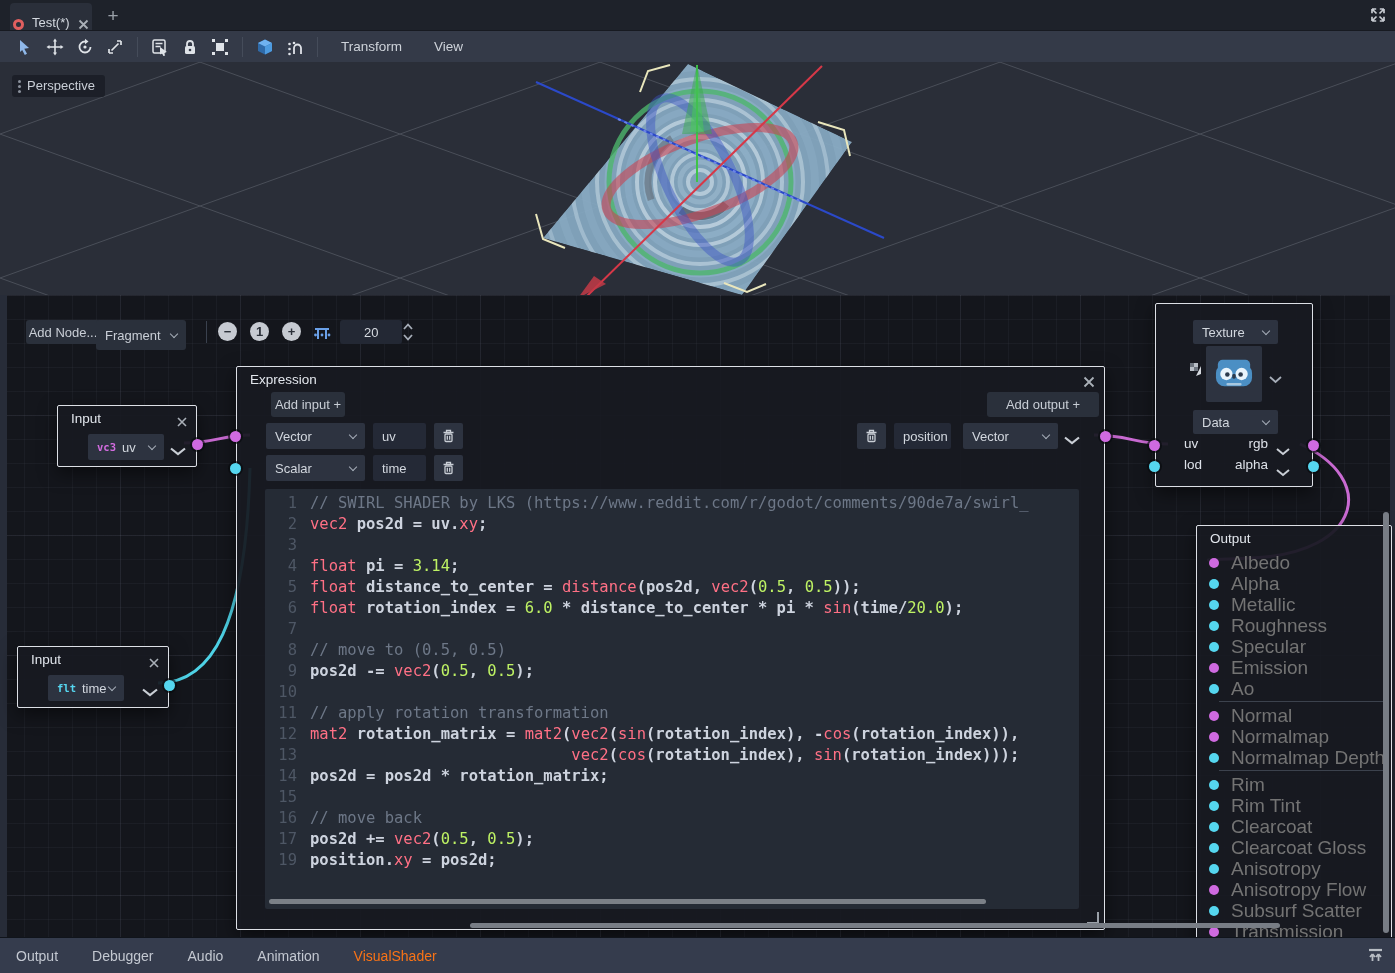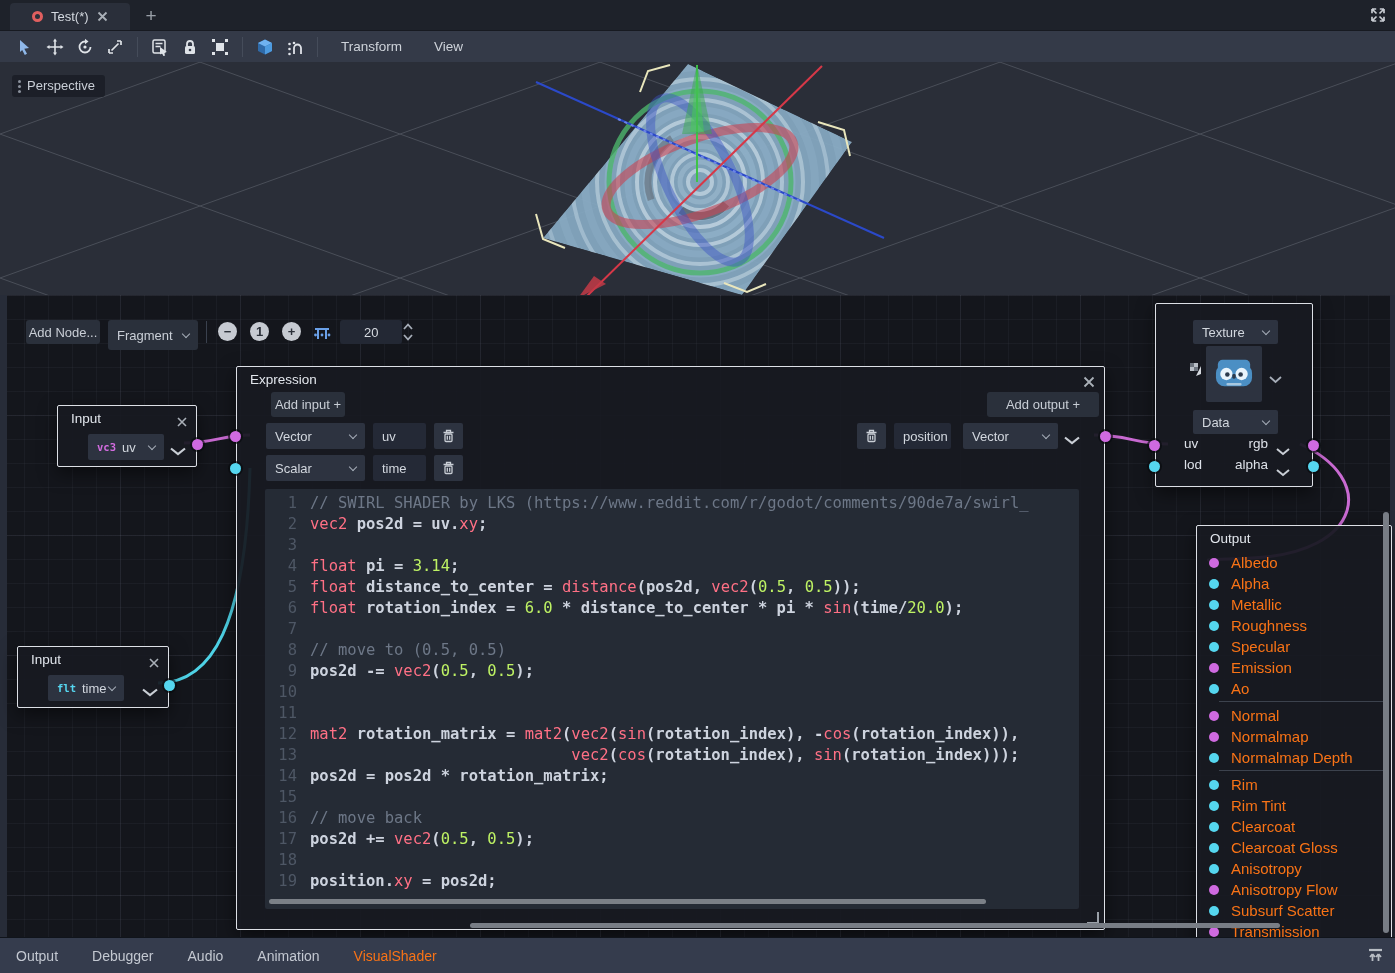--- a/index.html
+++ b/index.html
@@ -1,21 +1,21 @@
 <!DOCTYPE html>
 <html><head>
 <meta charset="utf-8">
 <style>
   * { box-sizing: border-box; }
   body { margin:0; background:#13161c; font-family:"Liberation Sans",sans-serif; }
   .window { position:relative; width:1395px; height:973px; overflow:hidden; background:#262b37; }
 
   
   .tabbar { height:30px; background:#1e222a; display:flex; align-items:flex-end; padding-left:10px; position:relative; }
-  .tab { height:27px; background:#2a2f3a; border-radius:4px 4px 0 0; display:flex; align-items:center; gap:8px; padding:0 22px; }
+  .tab { height:27px; background:#2a2f3a; border-radius:4px 4px 0 0; display:flex; align-items:flex-end; gap:8px; padding:0 3px; }
   .tab-label { color:#d4d9e0; font-size:13px; }
   .scene-icon { width:11px; height:11px; border:3px solid #e05f5f; border-radius:50%; }
   .xbtn svg { display:block; }
   .newtab { color:#9aa0a8; font-size:19px; margin-left:16px; padding-bottom:3px; }
   .expand-btn { position:absolute; right:9px; top:7px; }
 
   
   .toolbar { height:32px; background:#343a48; display:flex; align-items:center; padding-left:10px; border-top:1px solid #171a21; }
   .tbtn { width:30px; height:26px; display:flex; align-items:center; justify-content:center; }
   .tsep { width:1px; height:20px; background:#454c5a; margin:0 7px; }
@@ -70,21 +70,21 @@
           font-family:"DejaVu Sans Mono",monospace; font-size:15.5px; line-height:21px; padding-top:4px; }
   .cl { display:flex; white-space:pre; }
   .ln { width:32px; text-align:right; margin-right:13px; color:#4e5765; flex:none; }
   .tok-k { color:#ff7085; } .tok-n { color:#bef264; } .tok-c { color:#6d7787; } .tok-p { color:#cdd3de;font-weight:bold; }
   .hscroll { position:absolute; height:5px; background:#7b8087; border-radius:3px; }
   .grip { position:absolute; right:5px; bottom:5px; width:12px; height:12px;
           border-right:2.5px solid #9aa0a8; border-bottom:2.5px solid #9aa0a8; }
 
   
   .orows { position:absolute; left:0; right:0; top:26px; }
-  .orow { height:21px; display:flex; align-items:center; gap:12px; padding-left:12px; color:#f97316; font-size:15px; }
+  .orow { height:21px; display:flex; align-items:center; gap:12px; padding-left:12px; color:#737373; font-size:19px; }
   .oport { width:10px; height:10px; border-radius:50%; flex:none; }
   .oport.v { background:#cf6ae0; } .oport.s { background:#55d6ef; }
   .odiv { height:1px; background:#3c424d; margin:2px 4px 3px 22px; }
 
   
   .gscroll-v { position:absolute; right:6px; top:217px; width:6px; height:421px; background:#787d85; border-radius:3px; z-index:4; }
   .gscroll-h { position:absolute; left:470px; top:628px; width:810px; height:5px; background:#787d85; border-radius:3px; z-index:4; }
 
   
   .bottombar { height:36px; background:#353c4d; display:flex; align-items:center; padding-left:16px; position:relative; border-top:1px solid #10141b; }
@@ -259,21 +259,21 @@
     <svg class="wires" width="1395" height="642">
       <path d="M184,148 C215,148 222,140 250,140" stroke="#c96ad2" stroke-width="3" fill="none"></path>
       <path d="M158,388 C212,388 246,330 250,173" stroke="#4ed2e6" stroke-width="3" fill="none"></path>
       <path d="M1094,140 C1128,140 1136,149 1168,149" stroke="#c96ad2" stroke-width="3" fill="none"></path>
       <path d="M1300,149 C1378,184 1362,258 1252,263 C1222,264.4 1205,264.8 1209,265" stroke="#c96ad2" stroke-width="3" fill="none"></path>
     </svg>
 
     <div class="sbtn" style="left:26px;top:25px;width:74px;height:24px">
       <span>Add Node...</span>
     </div>
-    <div class="sbtn" style="left:108px;top:25px;width:90px;height:16px;padding:15px 9px">
+    <div class="sbtn" style="left:96px;top:25px;width:90px;height:16px;padding:15px 9px">
       <span>Fragment</span>
       <span class="chev"></span>
     </div>
     <div class="gsep" style="left:206px;top:26px"></div>
     <div class="cbtn" style="left:218px;top:27px">−</div>
     <div class="cbtn" style="left:250px;top:27px">
       <span>1</span>
     </div>
     <div class="cbtn" style="left:282px;top:27px">+</div>
     <span style="position:absolute;left:313px;top:27px;z-index:3">
@@ -409,28 +409,27 @@
             <div class="cl"><span class="ln">1</span><span class="tok-c">// SWIRL SHADER by LKS (https://www.reddit.com/r/godot/comments/90de7a/swirl_</span></div>
             <div class="cl"><span class="ln">2</span><span class="tok-k">vec2</span><span class="tok-p"> pos2d = uv.</span><span class="tok-k">xy</span><span class="tok-p">;</span></div>
             <div class="cl"><span class="ln">3</span></div>
             <div class="cl"><span class="ln">4</span><span class="tok-k">float</span><span class="tok-p"> pi = </span><span class="tok-n">3.14</span><span class="tok-p">;</span></div>
             <div class="cl"><span class="ln">5</span><span class="tok-k">float</span><span class="tok-p"> distance_to_center = </span><span class="tok-k">distance</span><span class="tok-p">(pos2d, </span><span class="tok-k">vec2</span><span class="tok-p">(</span><span class="tok-n">0.5</span><span class="tok-p">, </span><span class="tok-n">0.5</span><span class="tok-p">));</span></div>
             <div class="cl"><span class="ln">6</span><span class="tok-k">float</span><span class="tok-p"> rotation_index = </span><span class="tok-n">6.0</span><span class="tok-p"> * distance_to_center * pi * </span><span class="tok-k">sin</span><span class="tok-p">(time/</span><span class="tok-n">20.0</span><span class="tok-p">);</span></div>
             <div class="cl"><span class="ln">7</span></div>
             <div class="cl"><span class="ln">8</span><span class="tok-c">// move to (0.5, 0.5)</span></div>
             <div class="cl"><span class="ln">9</span><span class="tok-p">pos2d -= </span><span class="tok-k">vec2</span><span class="tok-p">(</span><span class="tok-n">0.5</span><span class="tok-p">, </span><span class="tok-n">0.5</span><span class="tok-p">);</span></div>
             <div class="cl"><span class="ln">10</span></div>
-            <div class="cl"><span class="ln">11</span></div>
+            <div class="cl"><span class="ln">11</span><span class="tok-c">// apply rotation transformation</span></div>
             <div class="cl"><span class="ln">12</span><span class="tok-k">mat2</span><span class="tok-p"> rotation_matrix = </span><span class="tok-k">mat2</span><span class="tok-p">(</span><span class="tok-k">vec2</span><span class="tok-p">(</span><span class="tok-k">sin</span><span class="tok-p">(rotation_index), -</span><span class="tok-k">cos</span><span class="tok-p">(rotation_index)),</span></div>
             <div class="cl"><span class="ln">13</span><span class="tok-p">                            </span><span class="tok-k">vec2</span><span class="tok-p">(</span><span class="tok-k">cos</span><span class="tok-p">(rotation_index), </span><span class="tok-k">sin</span><span class="tok-p">(rotation_index)));</span></div>
             <div class="cl"><span class="ln">14</span><span class="tok-p">pos2d = pos2d * rotation_matrix;</span></div>
             <div class="cl"><span class="ln">15</span></div>
             <div class="cl"><span class="ln">16</span><span class="tok-c">// move back</span></div>
             <div class="cl"><span class="ln">17</span><span class="tok-p">pos2d += </span><span class="tok-k">vec2</span><span class="tok-p">(</span><span class="tok-n">0.5</span><span class="tok-p">, </span><span class="tok-n">0.5</span><span class="tok-p">);</span></div>
-            <div class="cl"><span class="ln">18</span></div>
             <div class="cl"><span class="ln">19</span><span class="tok-p">position.</span><span class="tok-k">xy</span><span class="tok-p"> = pos2d;</span></div>
           </div>
         <div class="hscroll" style="left:4px;bottom:5px;width:717px"></div>
       </div>
       <span class="grip"></span>
     </div>
 
     <div class="node" style="left:1155px;top:8px;width:158px;height:184px">
       <div class="sel" style="left:37px;top:16px;width:85px;height:24px">
         <span>Texture</span>

